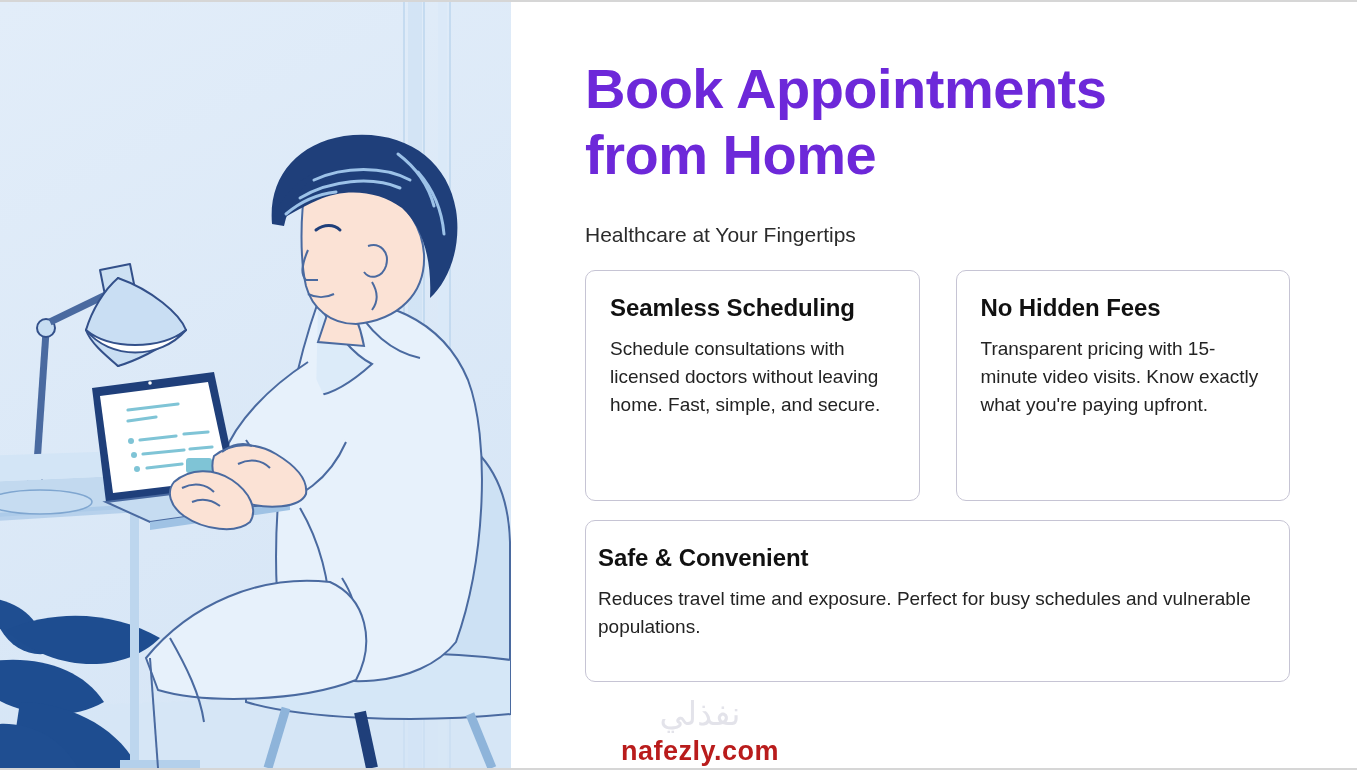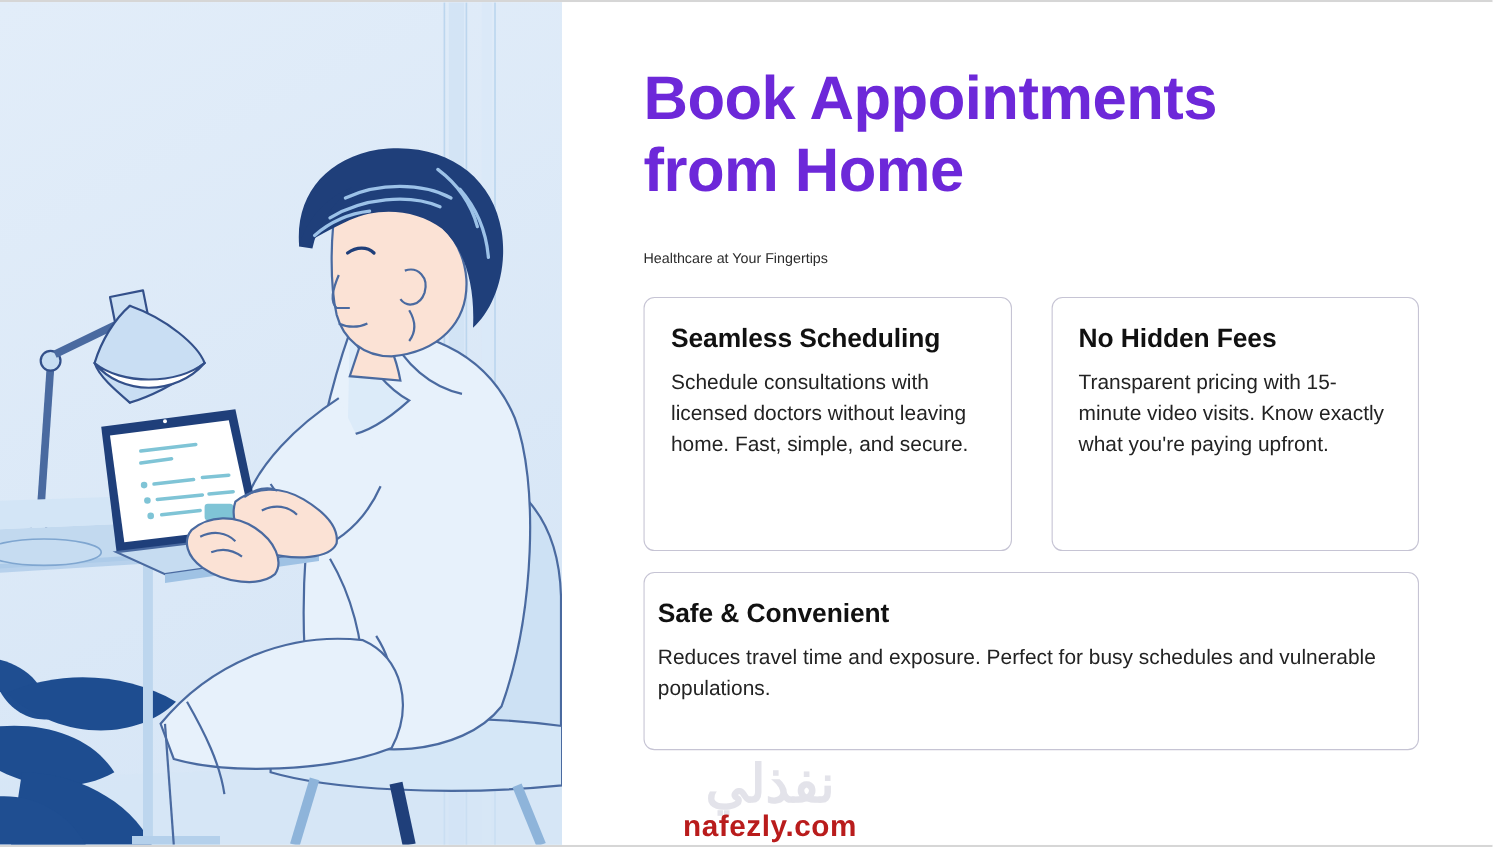--- a/index.html
+++ b/index.html
@@ -70,21 +70,21 @@
     line-height: 66px;
     font-weight: 700;
     letter-spacing: -0.5px;
     color: #6d28d9;
     max-width: 640px;
   }
 
   .page-subtitle {
     margin: 0;
     padding-top: 34px;
-    font-size: 13px;
+    font-size: 21px;
     line-height: 26px;
     font-weight: 400;
     color: #2b2b2b;
   }
 
   
   .cards-row {
     display: flex;
     gap: 36px;
     margin-top: 22px;
@@ -127,24 +127,24 @@
     position: absolute;
     left: 74px;
     bottom: 2px;
     width: 230px;
     pointer-events: none;
     user-select: none;
     text-align: center;
     opacity: 1;
   }
   .watermark-ar {
-    font-size: 48px;
+    font-size: 33px;
     line-height: 48px;
     color: #e3e3ea;
-    font-weight: 700;
+    font-weight: 400;
     letter-spacing: 1px;
     direction: rtl;
   }
   .watermark-url {
     font-size: 27px;
     line-height: 30px;
     color: #b91c1c;
     font-weight: 700;
     letter-spacing: 0.5px;
     margin-top: -2px;

